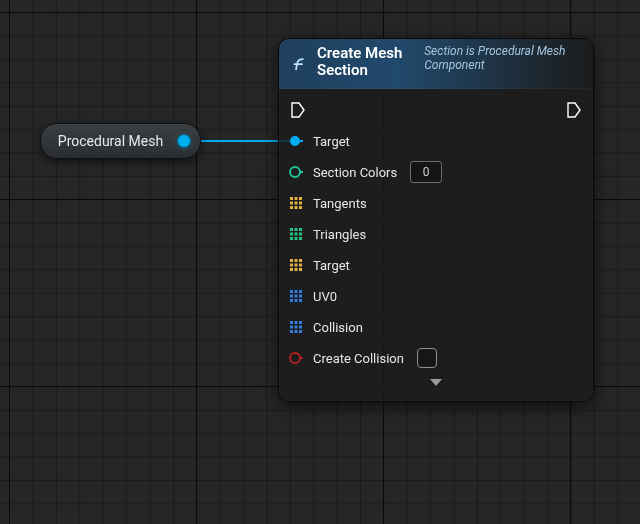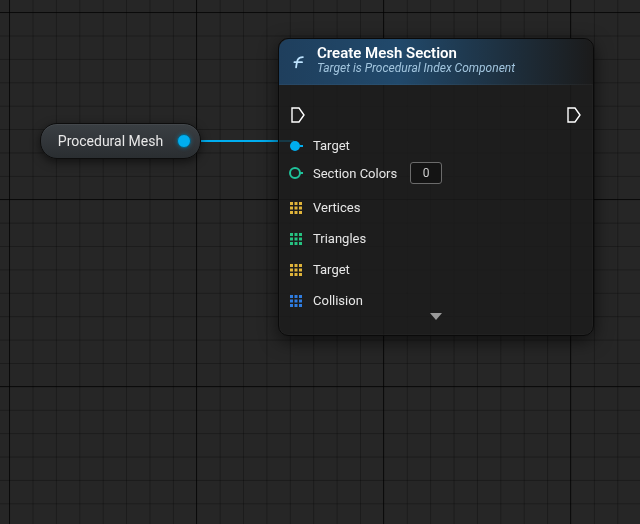--- a/index.html
+++ b/index.html
@@ -37,26 +37,26 @@
     box-shadow:0 5px 18px rgba(0,0,0,0.6), inset 0 0 0 1px rgba(255,255,255,0.02);
     color:#e6e6e6;font-size:13px;
   }
   .node-header{
     display:flex;align-items:center;gap:9px;
     padding:6px 12px 8px 12px;
     background:linear-gradient(to right,#1f3f5d 0%,#21496b 38%,#1b1b1b 100%);
     border-top-left-radius:10px;border-top-right-radius:10px;
     border-bottom:1px solid rgba(255,255,255,0.04);
   }
-  .node-title-wrap{display:flex;flex-direction:column;line-height:1.15;}
+  .node-title-wrap{display:flex;flex-direction:row;line-height:1.15;}
   .node-title{color:#fff;font-size:15px;font-weight:600;}
   .node-sub{color:#a2c5de;font-size:12px;font-style:italic;}
   .fx-icon{width:17px;height:17px;flex:0 0 auto;}
   .node-body{padding:6px 10px 4px 10px;}
-  .row{display:flex;align-items:flex-end;height:31px;gap:10px;}
+  .row{display:flex;align-items:center;height:31px;gap:10px;}
   .row.exec{justify-content:space-between;padding:0 2px;}
   .exec-pin{width:14px;height:16px;display:block;}
   .row-left{display:flex;align-items:center;gap:10px;}
   .lbl{color:#e6e6e6;}
   .pin{width:14px;height:14px;display:inline-flex;align-items:center;justify-content:center;}
   .pin svg{display:block;}
   .intbox{
     display:inline-flex;align-items:center;justify-content:center;
     min-width:20px;height:20px;padding:0 5px;margin-left:3px;
     border:1px solid #6b6b6b;border-radius:3px;background:#141414;
@@ -85,21 +85,21 @@
     </div>
   </div>
 
   <div class="node">
     <div class="node-header">
       <svg class="fx-icon" viewBox="0 0 20 20">
         <path d="M6 18 C6 18 7 11 8 9 C9 7 12 6 14 6 M4 12 L13 12" stroke="#bfe4ff" stroke-width="2.1" fill="none" stroke-linecap="round"></path>
       </svg>
       <div class="node-title-wrap">
         <span class="node-title">Create Mesh Section</span>
-        <span class="node-sub">Target is Procedural Index Component</span>
+        <span class="node-sub">Section is Procedural Mesh Component</span>
       </div>
     </div>
 
     <div class="node-body">
 
       <div class="row exec">
         <span class="pin">
           <svg class="exec-pin" viewBox="0 0 14 16">
             <path d="M1 1 L8 1 L13 8 L8 15 L1 15 Z" fill="none" stroke="#ffffff" stroke-width="1.4"></path>
           </svg>
@@ -146,21 +146,21 @@
                   <rect x="10" y="1" width="3" height="3"></rect>
                   <rect x="1" y="5.5" width="3" height="3"></rect>
                   <rect x="5.5" y="5.5" width="3" height="3"></rect>
                   <rect x="10" y="5.5" width="3" height="3"></rect>
                   <rect x="1" y="10" width="3" height="3"></rect>
                   <rect x="5.5" y="10" width="3" height="3"></rect>
                   <rect x="10" y="10" width="3" height="3"></rect>
                 </g>
             </svg>
           </span>
-          <span class="lbl">Vertices</span>
+          <span class="lbl">Tangents</span>
         </div>
       </div>
 
       <div class="row">
         <div class="row-left">
           <span class="pin">
             <svg viewBox="0 0 14 14" width="14" height="14">
               <g fill="#26c281">
                   <rect x="1" y="1" width="3" height="3"></rect>
                   <rect x="5.5" y="1" width="3" height="3"></rect>
@@ -192,43 +192,75 @@
                   <rect x="1" y="10" width="3" height="3"></rect>
                   <rect x="5.5" y="10" width="3" height="3"></rect>
                   <rect x="10" y="10" width="3" height="3"></rect>
                 </g>
             </svg>
           </span>
           <span class="lbl">Target</span>
         </div>
       </div>
 
-
-
       <div class="row">
         <div class="row-left">
           <span class="pin">
             <svg viewBox="0 0 14 14" width="14" height="14">
               <g fill="#2f7de1">
                   <rect x="1" y="1" width="3" height="3"></rect>
                   <rect x="5.5" y="1" width="3" height="3"></rect>
                   <rect x="10" y="1" width="3" height="3"></rect>
                   <rect x="1" y="5.5" width="3" height="3"></rect>
                   <rect x="5.5" y="5.5" width="3" height="3"></rect>
                   <rect x="10" y="5.5" width="3" height="3"></rect>
                   <rect x="1" y="10" width="3" height="3"></rect>
                   <rect x="5.5" y="10" width="3" height="3"></rect>
                   <rect x="10" y="10" width="3" height="3"></rect>
                 </g>
             </svg>
           </span>
+          <span class="lbl">UV0</span>
+        </div>
+      </div>
+
+
+      <div class="row">
+        <div class="row-left">
+          <span class="pin">
+            <svg viewBox="0 0 14 14" width="14" height="14">
+              <g fill="#2f7de1">
+                  <rect x="1" y="1" width="3" height="3"></rect>
+                  <rect x="5.5" y="1" width="3" height="3"></rect>
+                  <rect x="10" y="1" width="3" height="3"></rect>
+                  <rect x="1" y="5.5" width="3" height="3"></rect>
+                  <rect x="5.5" y="5.5" width="3" height="3"></rect>
+                  <rect x="10" y="5.5" width="3" height="3"></rect>
+                  <rect x="1" y="10" width="3" height="3"></rect>
+                  <rect x="5.5" y="10" width="3" height="3"></rect>
+                  <rect x="10" y="10" width="3" height="3"></rect>
+                </g>
+            </svg>
+          </span>
           <span class="lbl">Collision</span>
         </div>
       </div>
 
+      <div class="row">
+        <div class="row-left">
+          <span class="pin">
+            <svg viewBox="0 0 14 14" width="14" height="14">
+              <circle cx="6" cy="7" r="5" fill="none" stroke="#b02121" stroke-width="2"></circle>
+              <path d="M11 7 L14 7" stroke="#b02121" stroke-width="2"></path>
+            </svg>
+          </span>
+          <span class="lbl">Create Collision</span>
+          <span class="chk"></span>
+        </div>
+      </div>
 
       <div class="expand-row">
         <span>
           <svg class="chevron-down" viewBox="0 0 14 10">
             <path d="M1 1 L7 8 L13 1 Z" fill="#9a9a9a"></path>
           </svg>
         </span>
       </div>
 
     </div>

